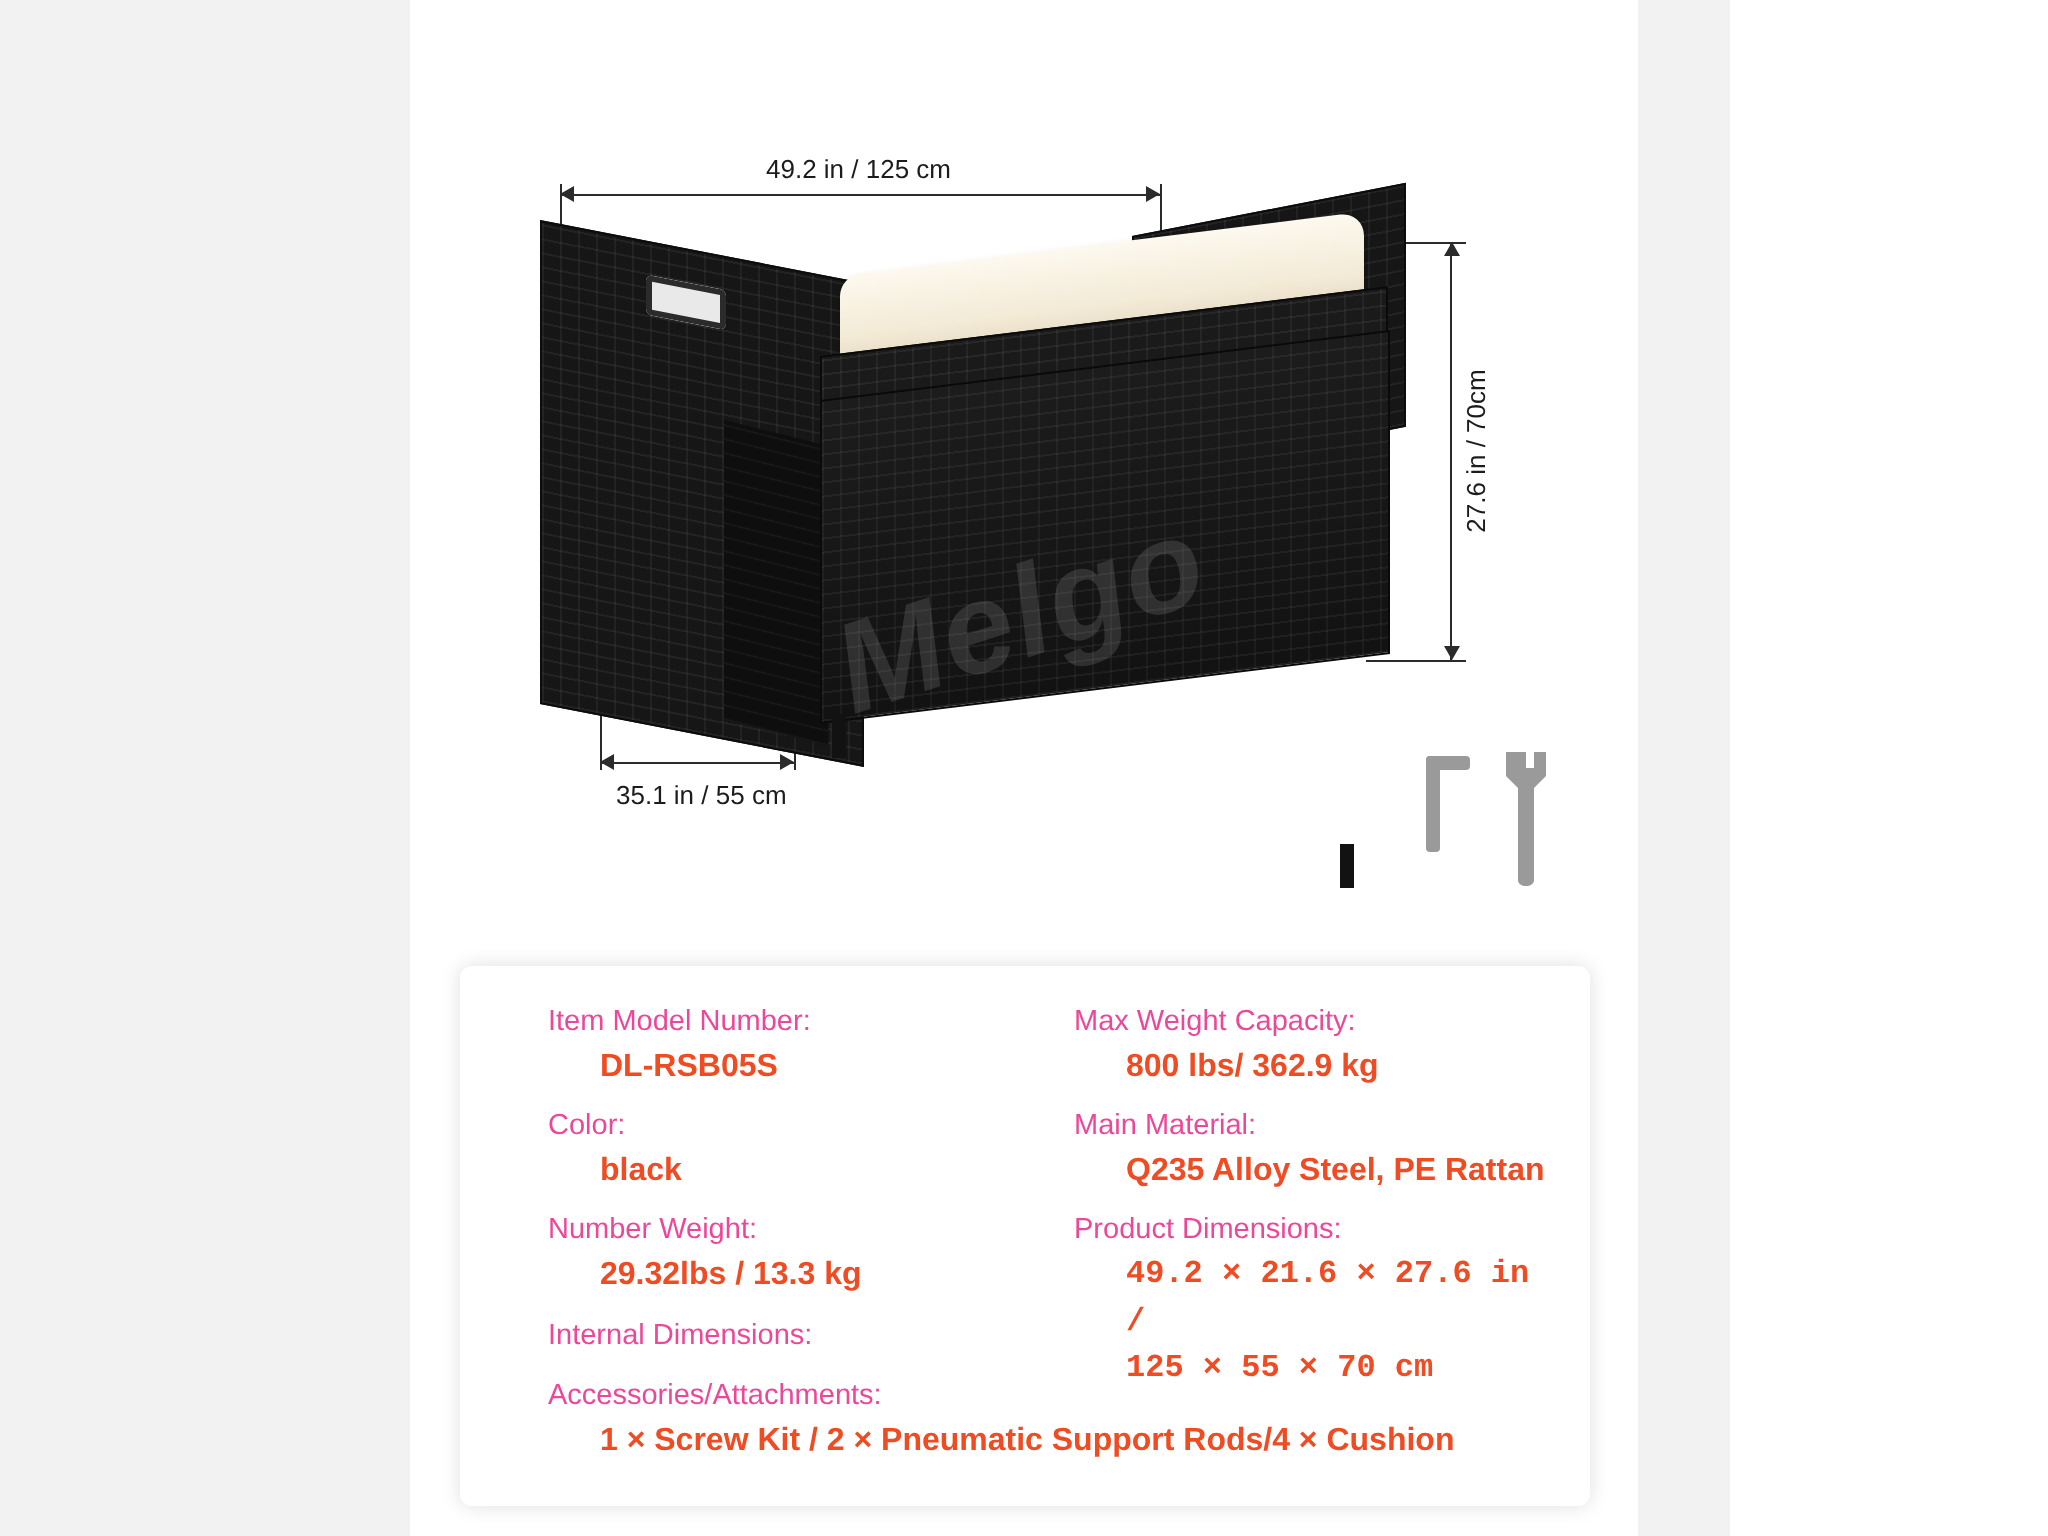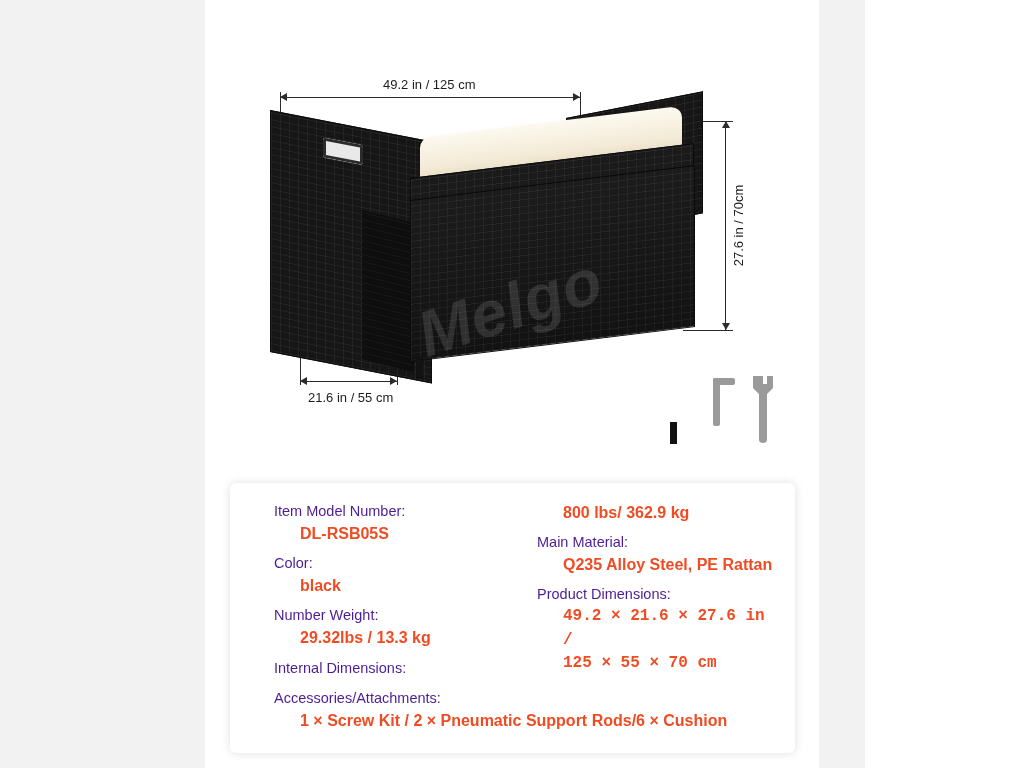--- a/index.html
+++ b/index.html
@@ -252,21 +252,21 @@
     left: 44px;
     top: 18px;
     width: 500px;
     display: flex;
     gap: 26px;
   }
   .spec-col { width: 240px; }
   .spec-item { margin-bottom: 8px; }
   .spec-label {
     font-size: 14.5px;
-    color: #4c1d95;
+    color: #ec4899;
     line-height: 1.45;
   }
   .spec-value {
     font-size: 16px;
     color: #ef4c23;
     font-weight: bold;
     line-height: 1.45;
     margin-left: 26px;
   }
   .spec-full {
@@ -300,21 +300,21 @@
       <div class="dim-line-v" style="left:520px; top:121px; height:209px;"></div>
       <div class="arrow up" style="left:517px; top:121px;"></div>
       <div class="arrow down" style="left:517px; top:323px;"></div>
       <div class="dim-label vertical" style="left:478px; top:218px; width:110px; text-align:center;">27.6 in / 70cm</div>
 
       <div class="tick-v" style="left:95px; top:350px; height:35px;"></div>
       <div class="tick-v" style="left:192px; top:355px; height:30px;"></div>
       <div class="dim-line-h" style="left:95px; top:381px; width:97px;"></div>
       <div class="arrow left" style="left:95px; top:377px;"></div>
       <div class="arrow right" style="left:185px; top:377px;"></div>
-      <div class="dim-label" style="left:103px; top:390px;">21.6 in / 55 cm</div>
+      <div class="dim-label" style="left:103px; top:390px;">35.1 in / 55 cm</div>
 
       <div class="bench">
         <div class="arm-left">
           <div class="arm-left-handle"></div>
         </div>
         <div class="arm-right">
           <div class="arm-right-handle"></div>
         </div>
         <div class="body-side"></div>
         <div class="cushion"></div>
@@ -356,34 +356,35 @@
             <div class="spec-label">Number Weight:</div>
             <div class="spec-value">29.32lbs / 13.3 kg</div>
           </div>
           <div class="spec-item">
             <div class="spec-label">Internal Dimensions:</div>
           </div>
         </div>
 
         <div class="spec-col">
           <div class="spec-item">
+            <div class="spec-label">Max Weight Capacity:</div>
             <div class="spec-value">800 lbs/ 362.9 kg</div>
           </div>
           <div class="spec-item">
             <div class="spec-label">Main Material:</div>
             <div class="spec-value">Q235 Alloy Steel, PE Rattan</div>
           </div>
           <div class="spec-item">
             <div class="spec-label">Product Dimensions:</div>
             <div class="spec-value" style="white-space:pre-line;font-family:Liberation Mono, monospace;">49.2 × 21.6 × 27.6 in /
 125 × 55 × 70 cm</div>
           </div>
         </div>
       </div>
 
       <div class="spec-full">
         <div class="spec-label">Accessories/Attachments:</div>
-        <div class="spec-value">1 × Screw Kit / 2 × Pneumatic Support Rods/6 × Cushion</div>
+        <div class="spec-value">1 × Screw Kit / 2 × Pneumatic Support Rods/4 × Cushion</div>
       </div>
     </div>
 
   </div>
 </div>
 
 </body></html>

